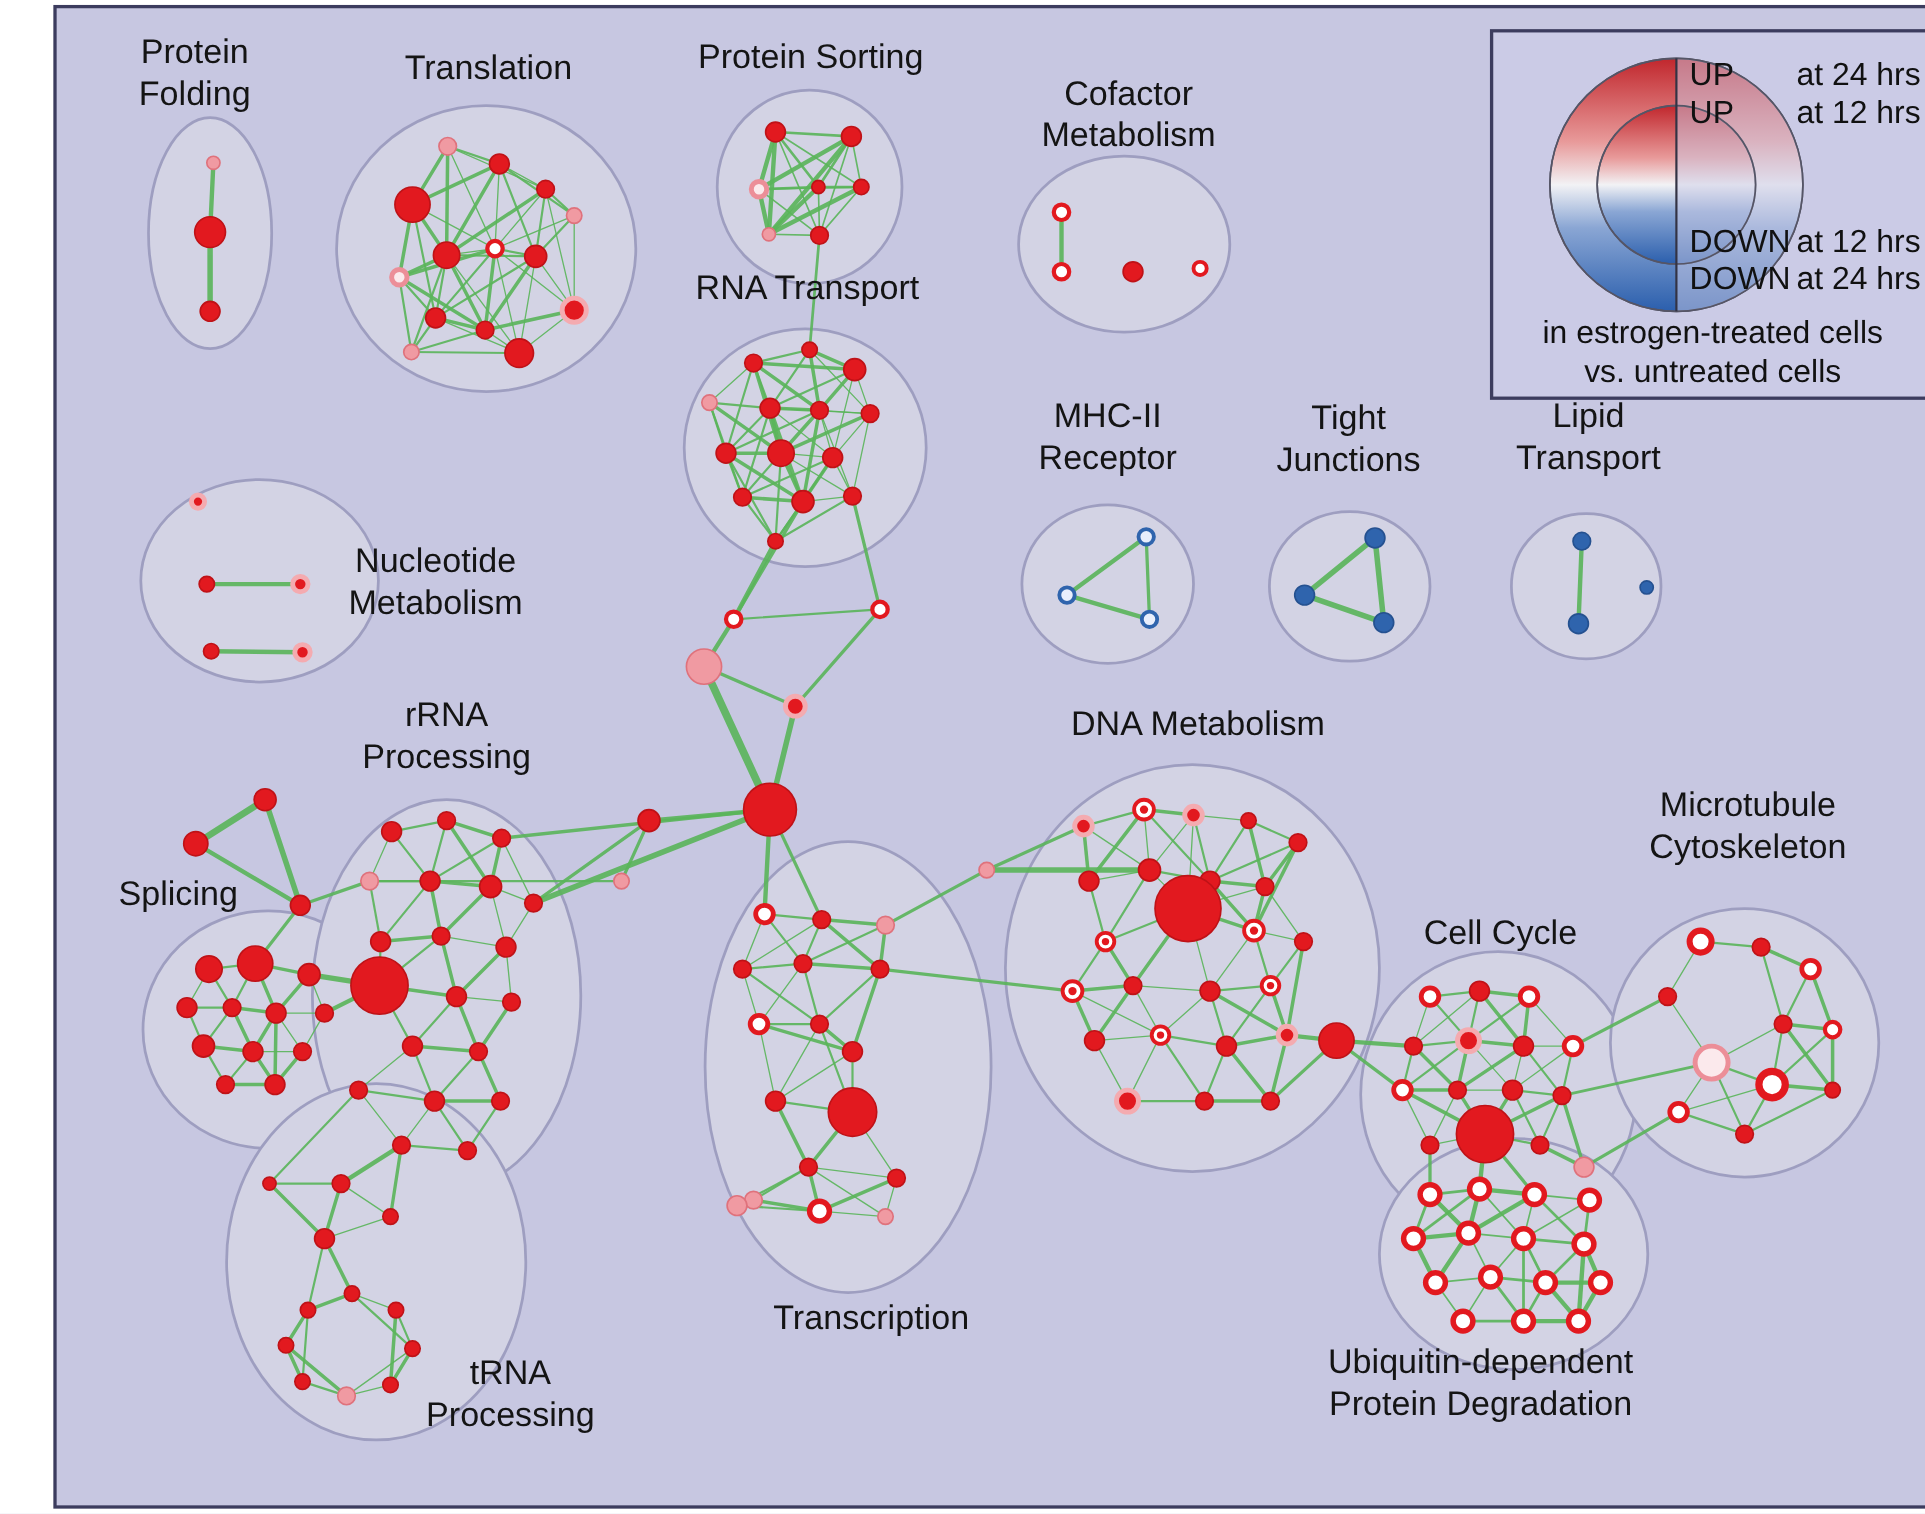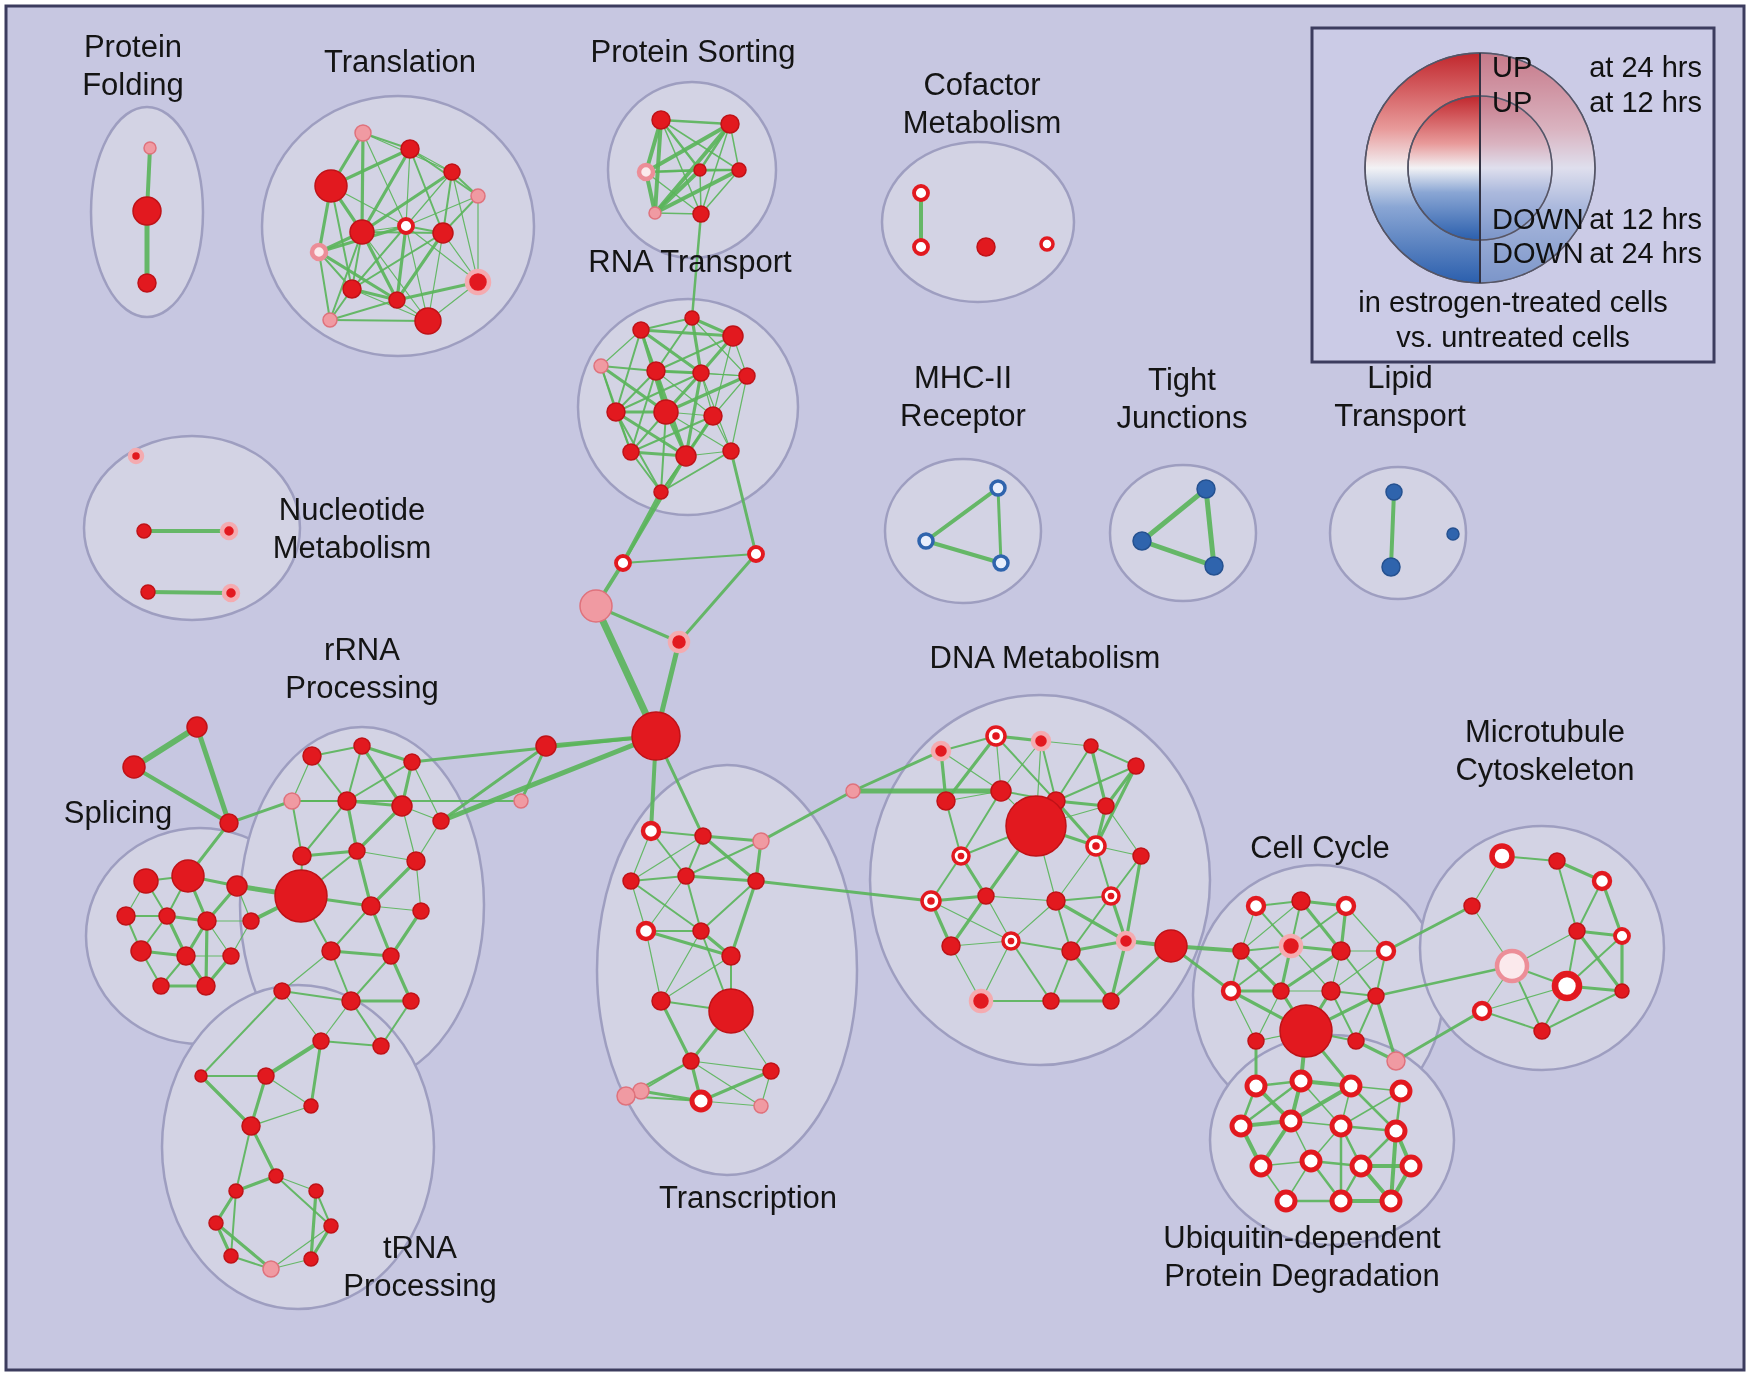--- a/index.html
+++ b/index.html
@@ -1,16 +1,16 @@
 <!DOCTYPE html>
 <html><head>
 <meta charset="utf-8">
 <style>
   html,body{margin:0;padding:0;background:#ffffff;}
-  #figure-wrap{position:relative;width:1522px;height:1376px;}
+  #figure-wrap{position:relative;width:1522px;height:1376px;margin-left:44px;}
   svg{display:block;}
   text{font-family:"Liberation Sans", sans-serif;}
   .cluster-label{font-size:31px;fill:#141414;}
   .legend-text{font-size:29px;fill:#111111;}
 </style>
 </head>
 <body>
 
 <div id="figure-wrap">
   <svg id="net" width="1750" height="1376" viewBox="0 0 1750 1376">

